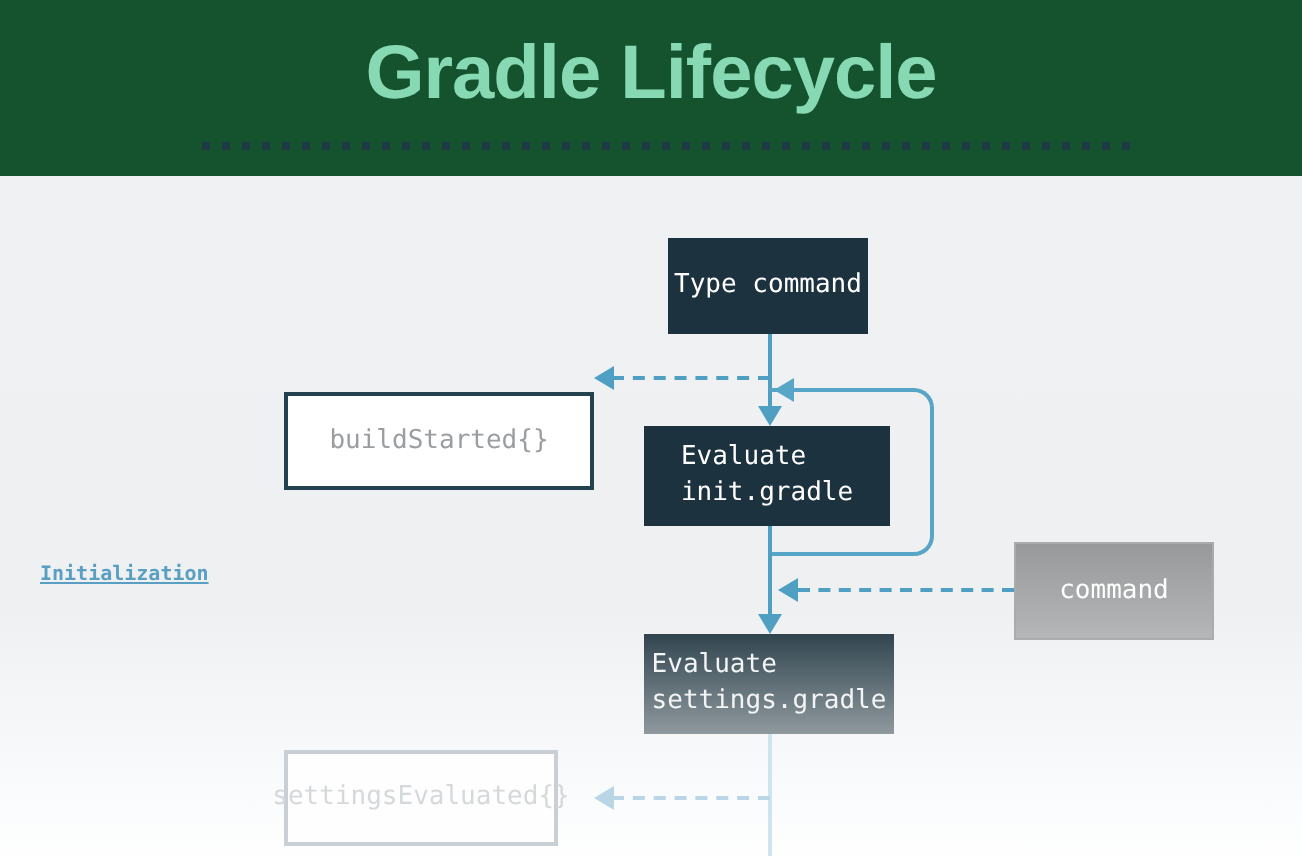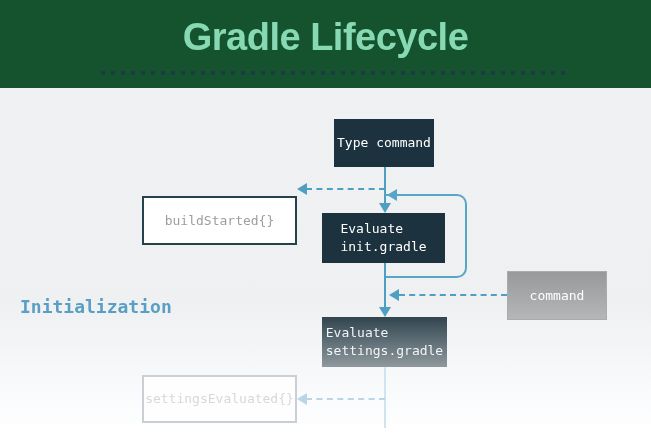--- a/index.html
+++ b/index.html
@@ -46,28 +46,29 @@
   .node-type-command   { left: 334px; top: 119px; width: 100px; height: 48px; }
   .node-build-started  { left: 142px; top: 164px; width: 155px; height: 49px;
                          background: #ffffff; border: 2px solid #24424e; color: #9b9ea1; margin-top: 32px; }
   .node-evaluate-init  { left: 322px; top: 213px; width: 123px; height: 50px; }
   .node-build-src      { left: 507px; top: 271px; width: 100px; height: 49px;
                          background: linear-gradient(180deg, #98999a 0%, #b5b6b7 100%);
                          border: 1px solid #aaabac; color: #ffffff; }
   .node-evaluate-settings { left: 322px; top: 317px; width: 125px; height: 50px;
                          background: linear-gradient(180deg, #31454f 0%, #8f999e 100%);
                          color: #f2f4f5; }
-  .node-settings-evaluated { left: 142px; top: 375px; width: 155px; height: 48px;
+  .node-settings-evaluated { left: 142px; top: 375px; width: 137px; height: 48px;
                          background: #fefefe; border: 2px solid #c9cfd4; color: #d5d9db; }
   .phase-label {
     position: absolute;
-    left: 20px; top: 296px;
-    font-size: 18px;
+    left: 20px; top: 282px;
+    font-size: 10px;
     font-weight: bold;
     color: #599fc4;
+    text-decoration: underline;
   }
   .vline { position: absolute; width: 2px; background: #4f9fc3; }
   .line-cmd-to-init  { left: 384px; top: 167px; height: 39px; }
   .line-init-to-settings { left: 384px; top: 263px; height: 46px; }
   .line-settings-down { left: 384px; top: 367px; height: 61px; background: #cfe4ef; }
   .dash { position: absolute; height: 0; border-top: 2px dashed #4f9fc3; }
   .dash-build-started { left: 306px; top: 188px; width: 79px; }
   .dash-build-src     { left: 399px; top: 294px; width: 108px; }
   .dash-settings-evaluated { left: 306px; top: 398px; width: 79px; border-top-color: #bad5e5; }
   .loop-init {

